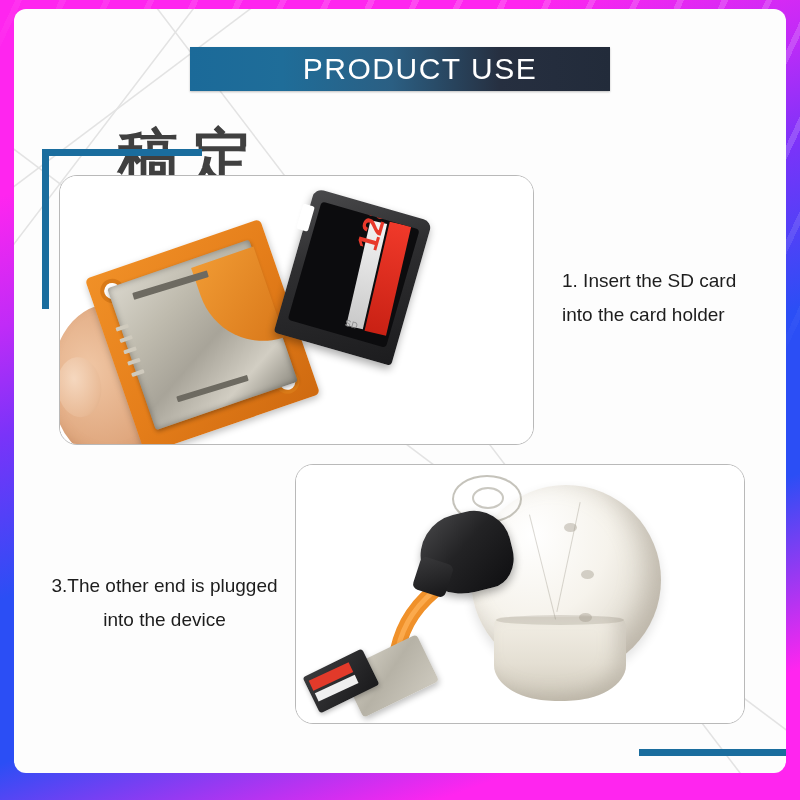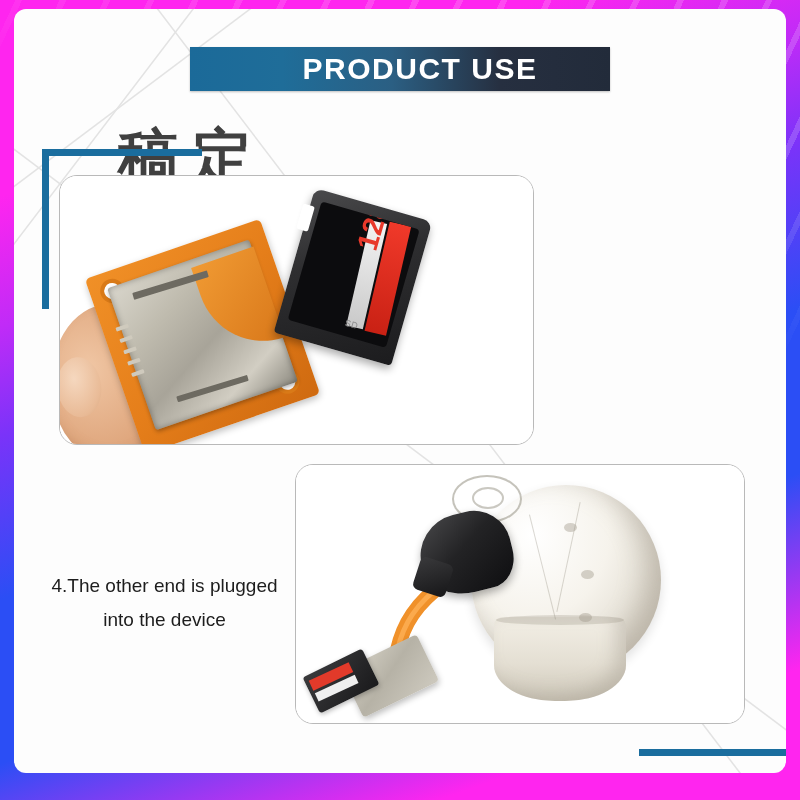--- a/index.html
+++ b/index.html
@@ -41,21 +41,21 @@
 
   
   #banner-wrap { position:absolute; left:0; right:0; top:38px; display:flex; justify-content:center; }
   #banner {
     width:420px; height:44px;
     background:linear-gradient(90deg,#1b6a99 0%, #1f6d99 22%, #2b5f83 48%, #262f40 74%, #222b3a 100%);
     display:flex; align-items:center; justify-content:center;
     box-shadow:0 1px 2px rgba(0,0,0,.25);
   }
   #banner-title {
-    color:#ffffff; font-size:30px; letter-spacing:1.5px; font-weight:700;
+    color:#ffffff; font-size:30px; letter-spacing:1.5px; font-weight:400;
     padding-left:40px; white-space:nowrap;text-align:right;
   }
 
   
   #watermark {
     position:absolute; left:104px; top:118px;
     font-size:60px; font-weight:700; color:#404040;
     letter-spacing:14px; user-select:none; line-height:1;
   }
 
@@ -321,20 +321,22 @@
           <div id="sd-cap">
             <span>128</span><small>GB</small>
           </div>
           <div id="sd-logo">SD</div>
         </div>
       </div>
 
     </div>
   </div>
 
+  <div class="step-caption" id="caption-1">1. Insert the SD card
+into the card holder</div>
 
   <div class="photo-card" id="card-2">
     <div id="photo2">
 
       <div id="dome-body"></div>
       <div id="dome-base"></div>
       <div id="dome-seam"></div>
       <div class="dome-dot" id="dome-dot-1"></div>
       <div class="dome-dot" id="dome-dot-2"></div>
       <div class="dome-dot" id="dome-dot-3"></div>
@@ -354,21 +356,21 @@
       <div id="module-board"></div>
       <div id="module"></div>
       <div id="module-card">
         <div id="module-card-red"></div>
         <div id="module-card-white"></div>
       </div>
 
     </div>
   </div>
 
-  <div class="step-caption" id="caption-2">4.The other end is plugged
+  <div class="step-caption" id="caption-2">3.The other end is plugged
 into the device</div>
 
   <div class="l-bracket" id="bracket-br">
     <span class="h"></span>
 
   </div>
 
 </div>
 
 </body></html>

